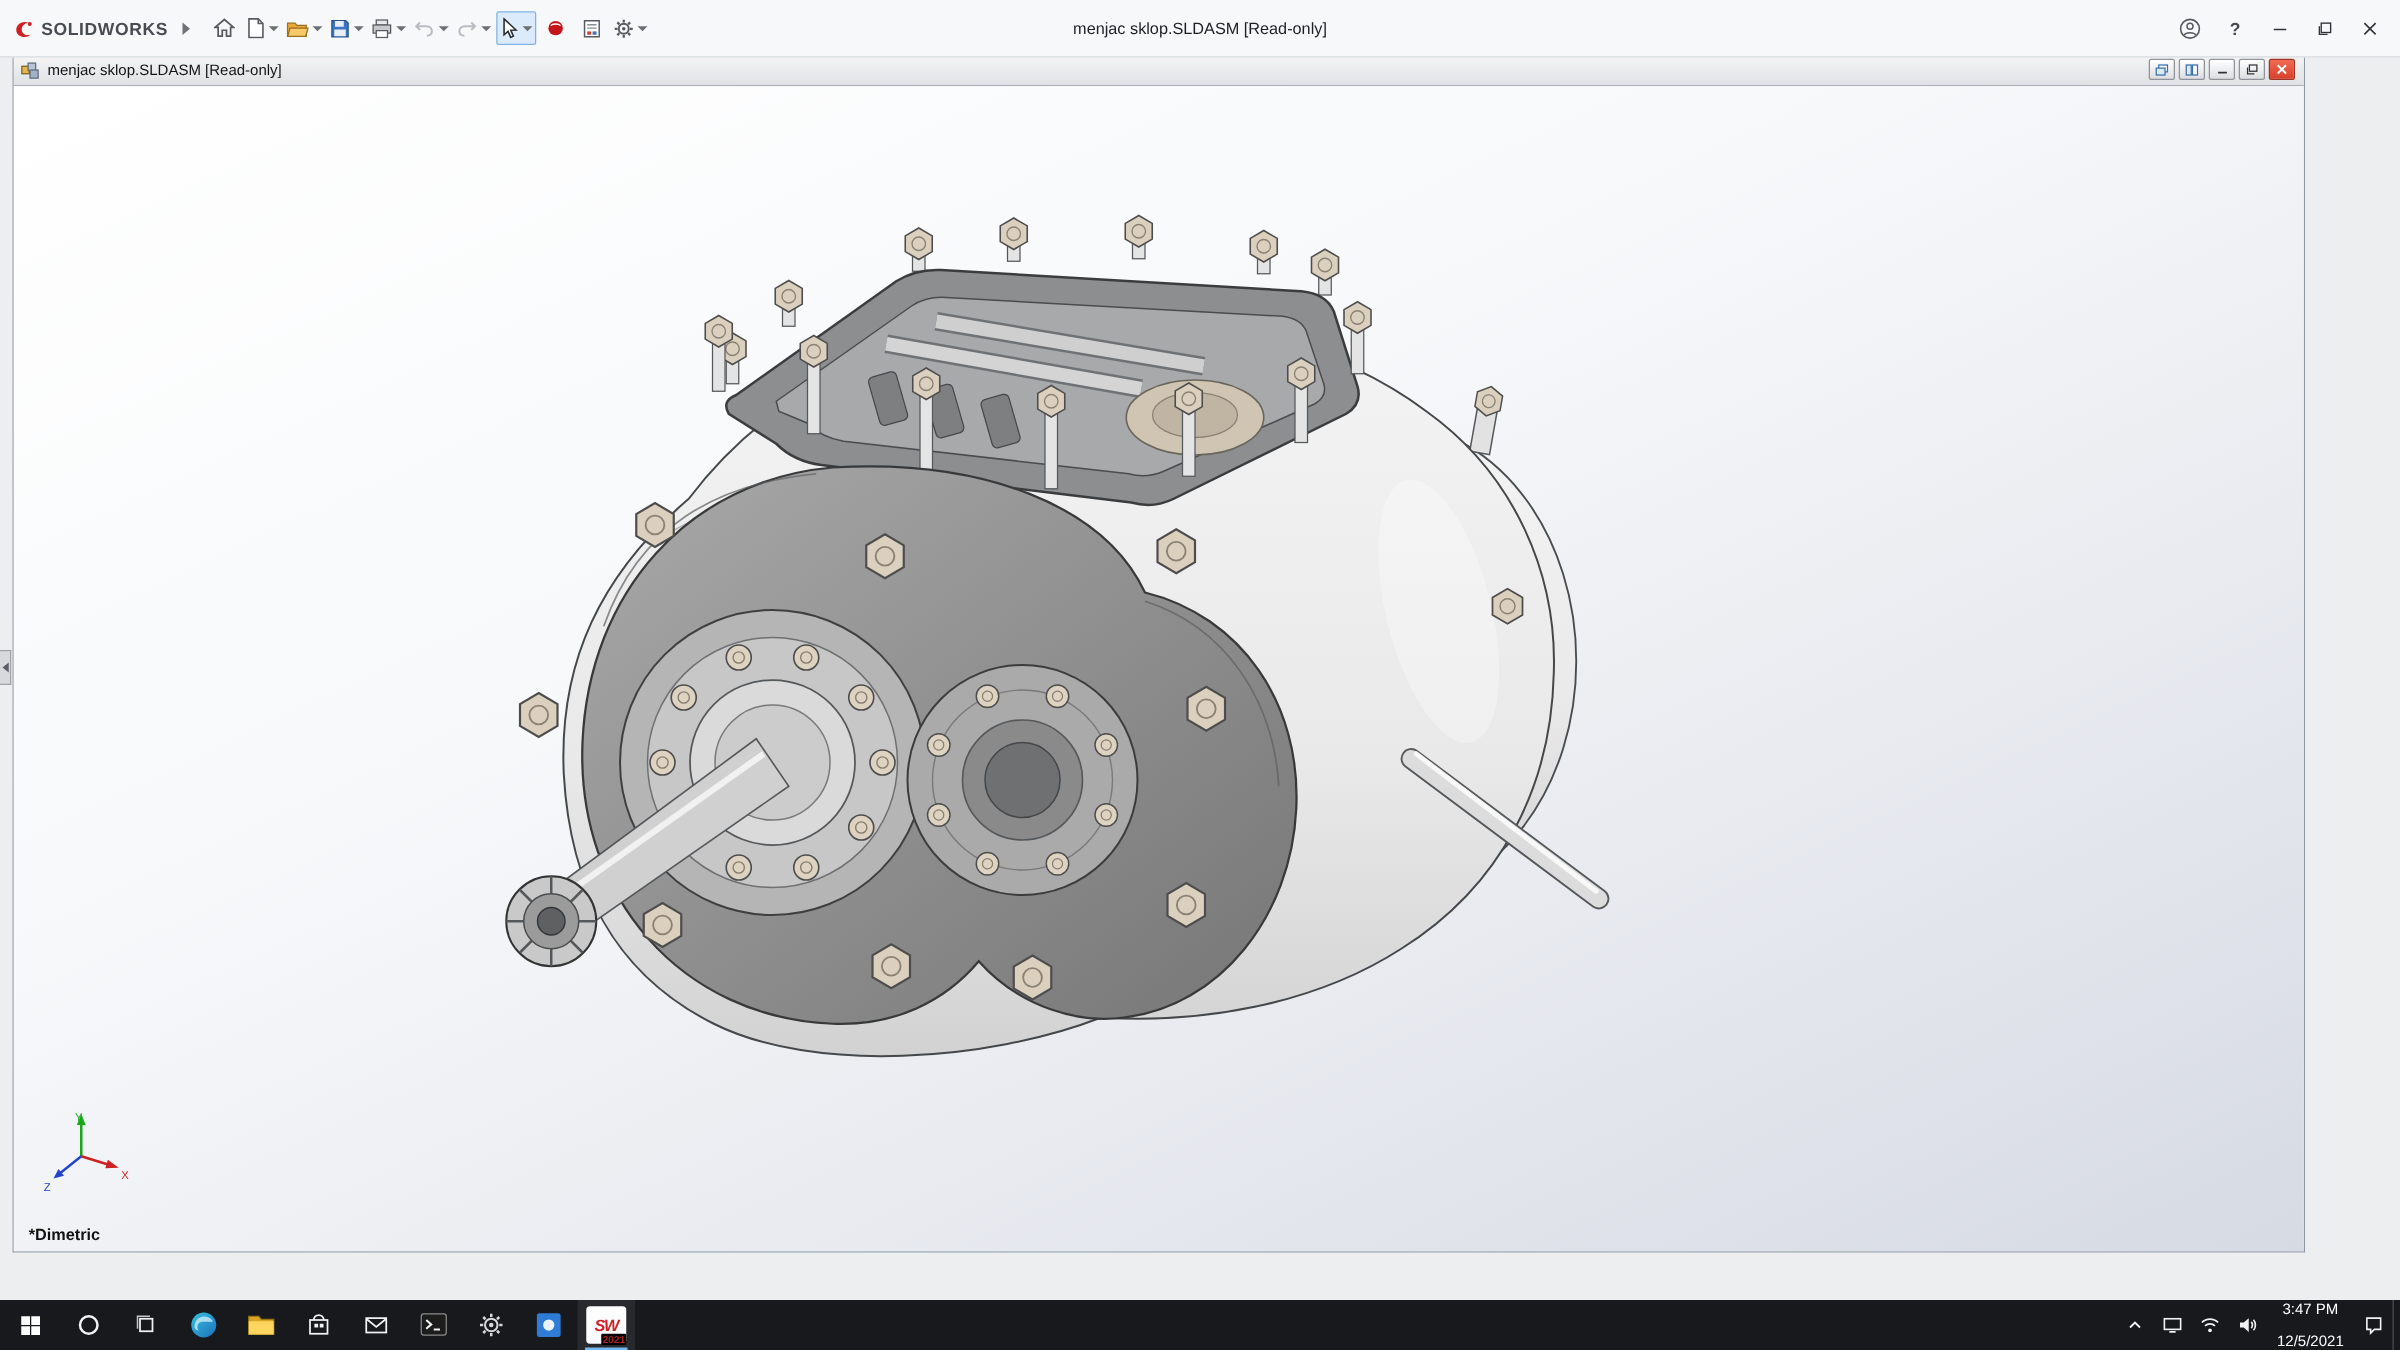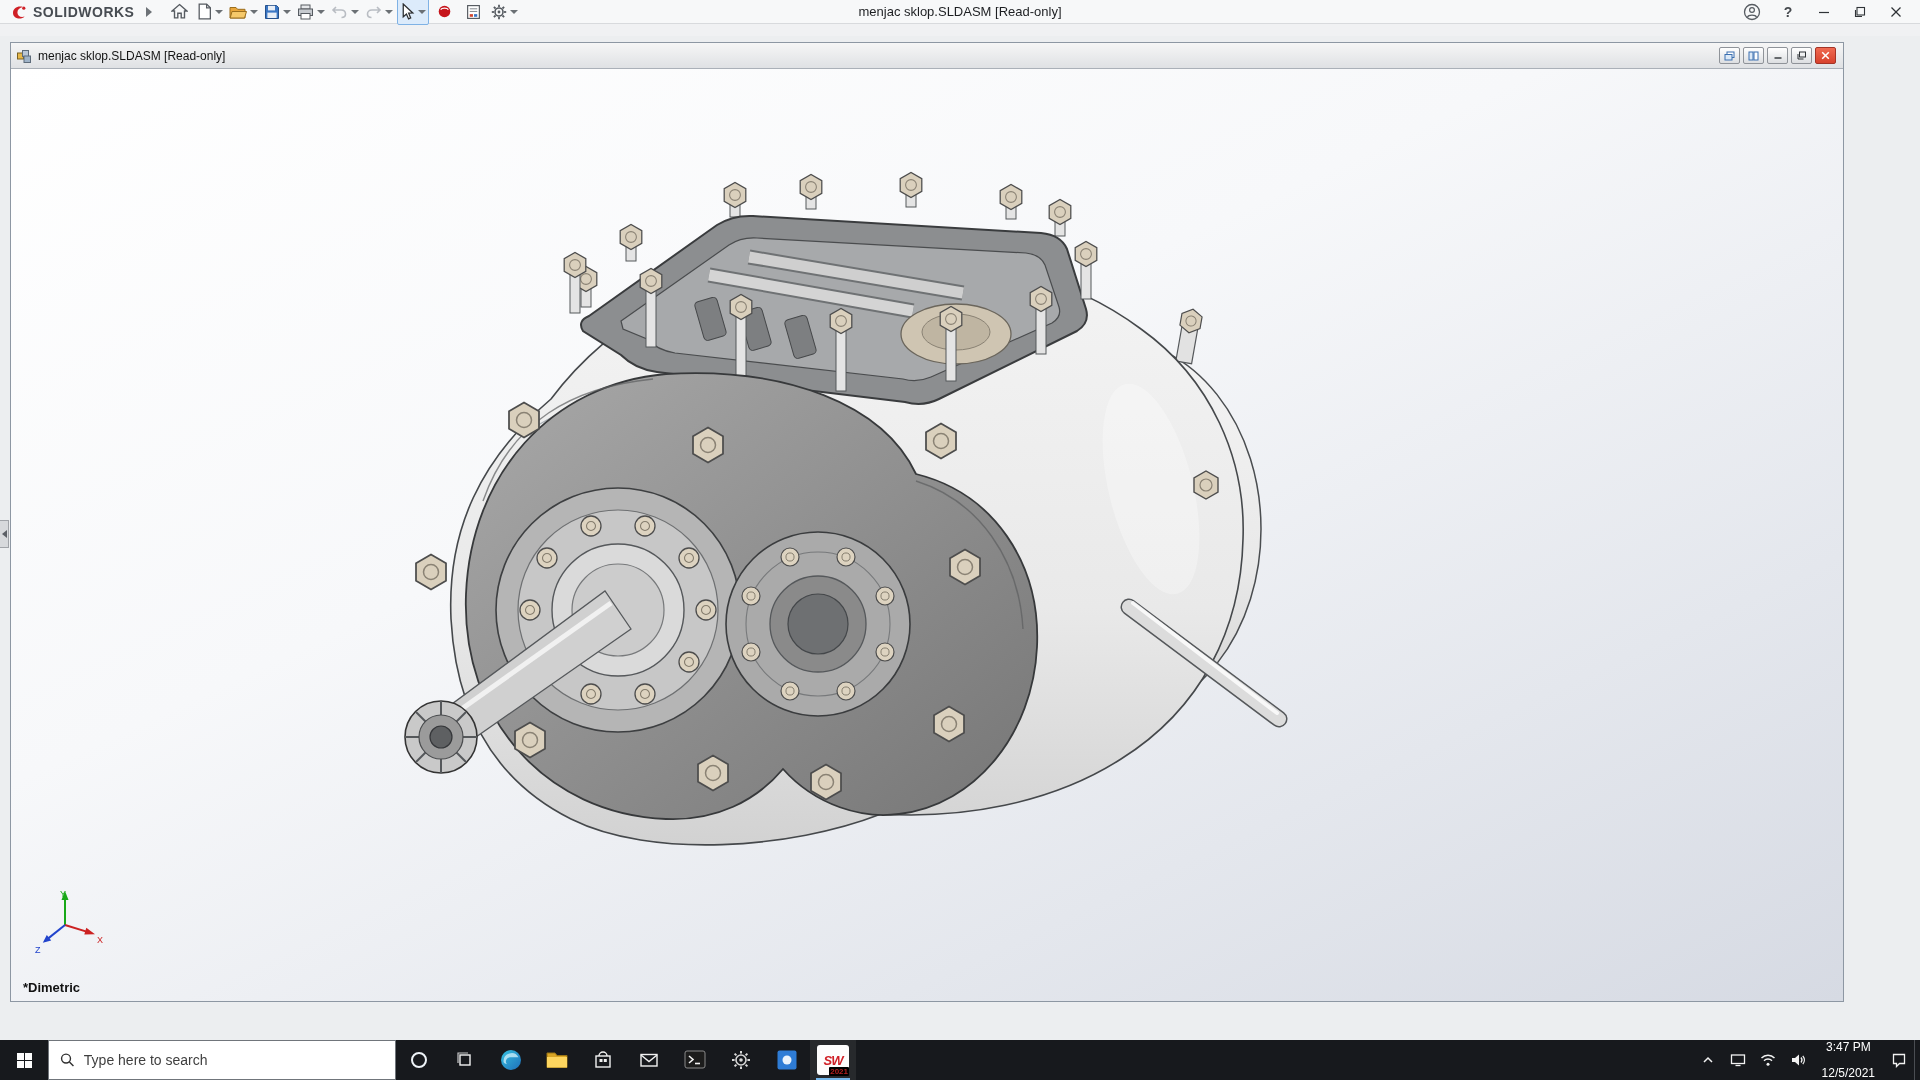--- a/index.html
+++ b/index.html
@@ -1,21 +1,21 @@
 <!DOCTYPE html>
 <html><head>
 <meta charset="utf-8">
 <style>
   * { margin:0; padding:0; box-sizing:border-box; }
   html,body { width:1920px; height:1080px; overflow:hidden;
     font-family:"Liberation Sans", sans-serif; background:#f0f1f3; }
   .app { position:relative; width:1920px; height:1080px; }
 
   
-  .titlebar { position:absolute; top:0; left:0; right:0; height:24px;
+  .titlebar { position:absolute; top:0; left:0; right:0; height:46px;
     background:#f7f8f9; border-bottom:1px solid #d8dadd;
     display:flex; align-items:center; padding:0 6px; z-index:30; }
   .brand { display:flex; align-items:center; gap:5px; padding:0 8px 0 4px; }
   .brand-text { font-size:14px; font-weight:bold; letter-spacing:.5px; color:#474c52; }
   .expand-arrow { width:0; height:0; border-top:5px solid transparent; border-bottom:5px solid transparent;
     border-left:6px solid #6d7277; margin:0 14px 0 4px; }
   .tools { display:flex; align-items:center; gap:2px; }
   .tool { height:27px; min-width:27px; display:flex; align-items:center; justify-content:center;
     border-radius:2px; padding:0 2px; }
   .tool.active { background:#dcebfb; border:1px solid #7fb2e5; }
@@ -484,27 +484,20 @@
   <div class="taskbar">
     <div class="tb-btn start">
       <div class="win-logo">
           <div></div>
           <div></div>
           <div></div>
           <div></div>
         </div>
     </div>
 
-    <div class="search-box">
-      <svg width="16" height="16" viewBox="0 0 16 16">
-        <circle cx="6.5" cy="6.5" r="4.8" fill="none" stroke="#2f2f2f" stroke-width="1.5"></circle>
-        <line x1="10.2" y1="10.2" x2="14.5" y2="14.5" stroke="#2f2f2f" stroke-width="1.5"></line>
-      </svg>
-      <input type="text" placeholder="Type here to search" style="">
-    </div>
 
     <div class="tb-btn">
       <div class="cortana-ring"></div>
     </div>
     <div class="tb-btn">
       <svg width="18" height="18" viewBox="0 0 18 18">
         <rect x="4" y="4" width="10" height="10" fill="none" stroke="#f2f2f2" stroke-width="1.4"></rect>
         <path d="M2 12 V2 H12" fill="none" stroke="#f2f2f2" stroke-width="1.2" opacity="0.8"></path>
       </svg>
     </div>

